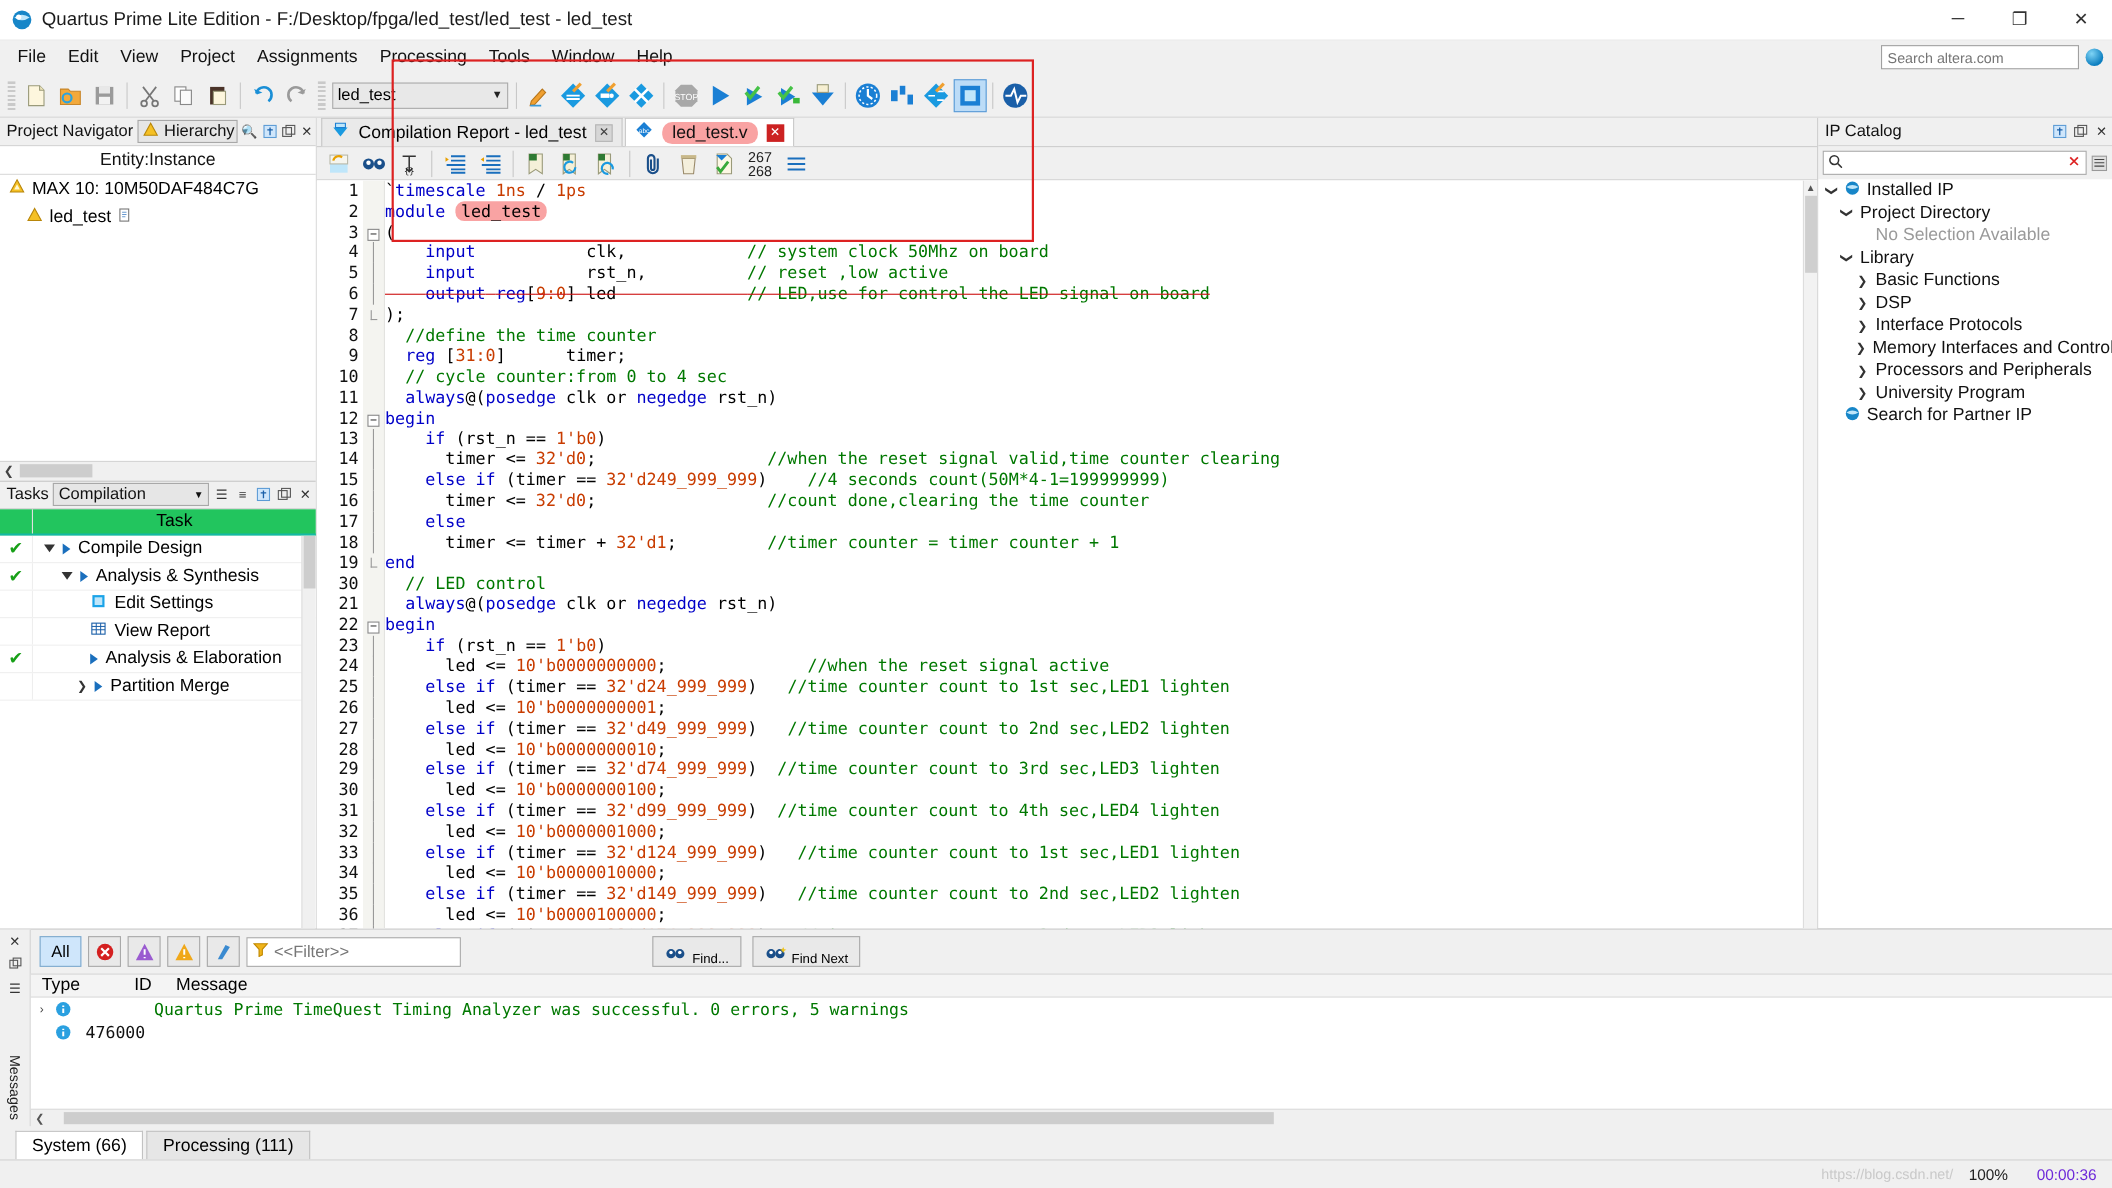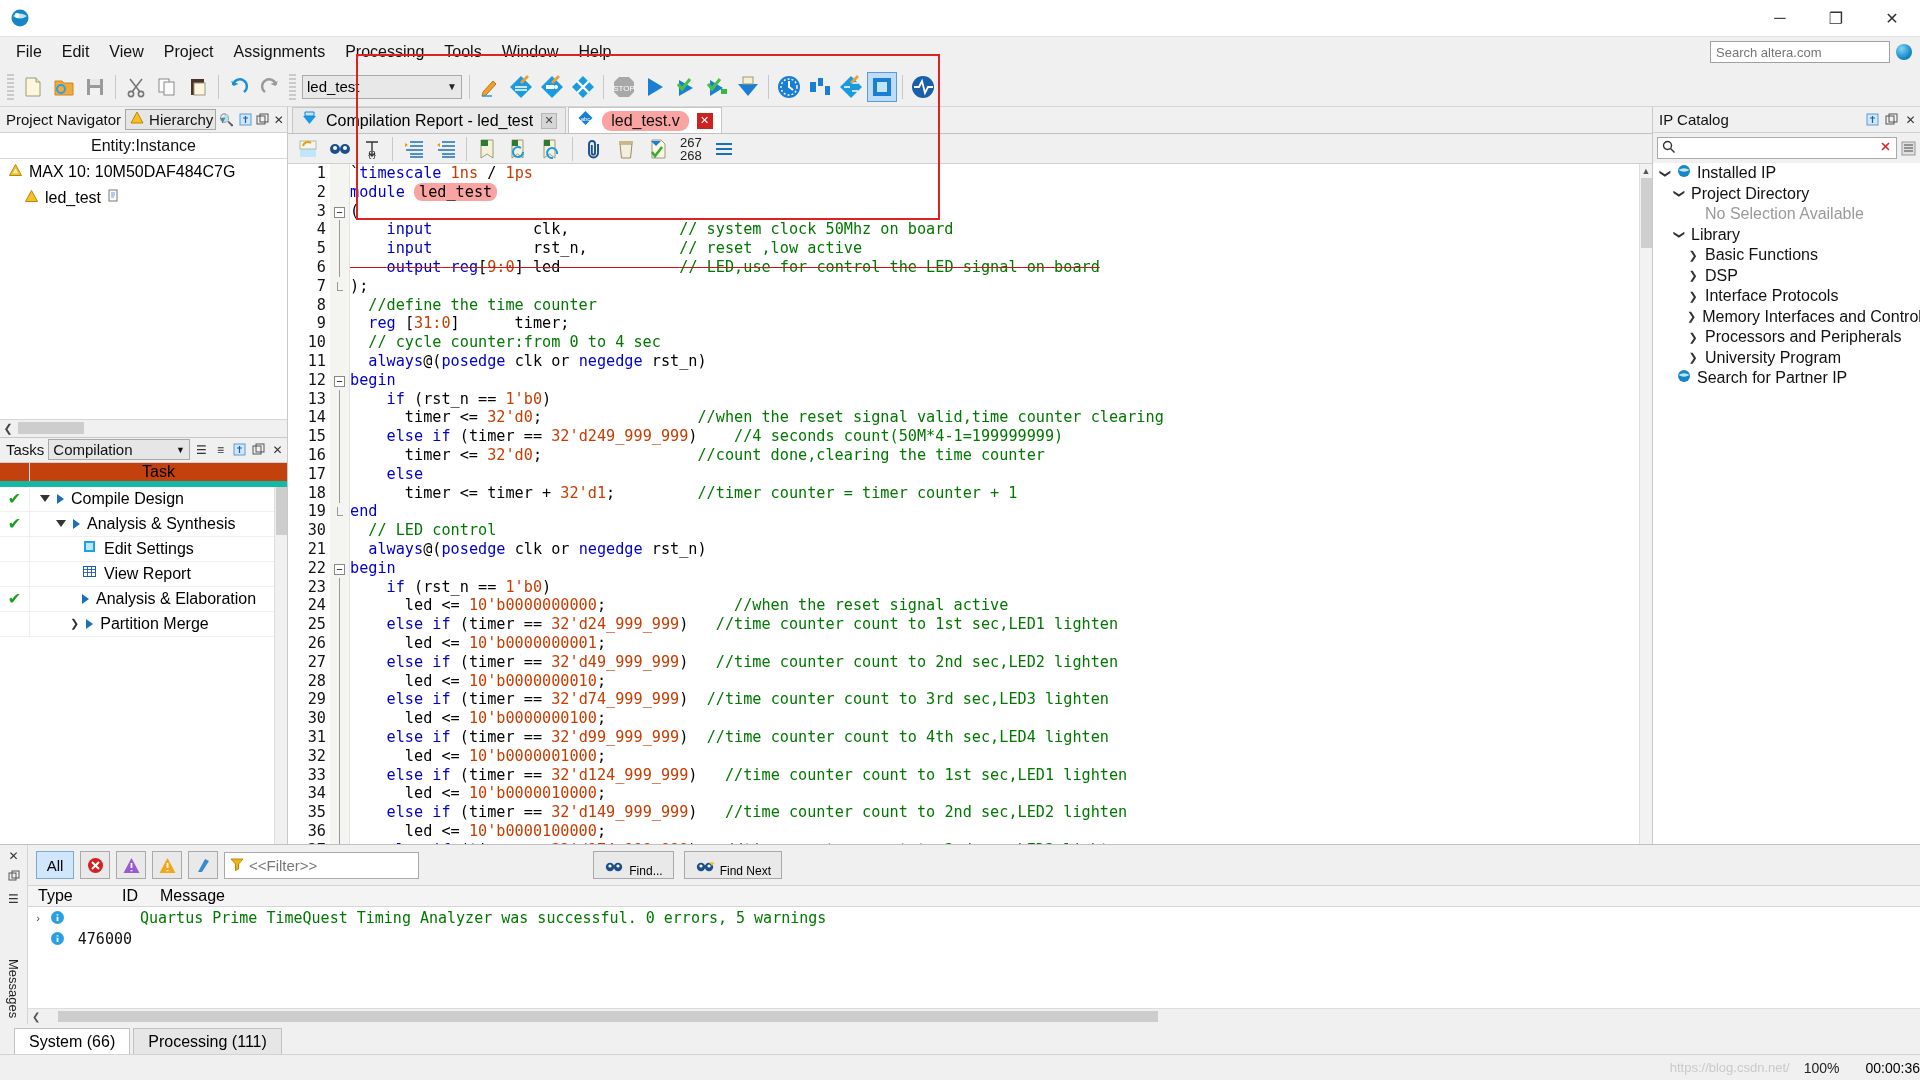--- a/index.html
+++ b/index.html
@@ -49,21 +49,21 @@
   .combo .caret { margin-left:auto; font-size:9px; }
   .hdr-ico { width:15px; height:15px; display:flex; align-items:center; justify-content:center; color:#333; font-size:12px; }
   .pn-colhdr { height:26px; background:#fff; border-bottom:1px solid #d8d8d8; display:flex; align-items:center; justify-content:center; font-size:16px; color:#111; }
   .pn-body { flex:1 1 auto; background:#fff; overflow:hidden; font-size:16px; min-height:0; }
   .tree-row { height:26px; display:flex; align-items:center; gap:6px; padding-left:8px; white-space:nowrap; }
   .tree-row.indent { padding-left:24px; }
   .hscroll { height:18px; background:#f0f0f0; border-top:1px solid #d5d5d5; display:flex; align-items:center; }
   .hscroll .arr { width:16px; text-align:center; font-size:11px; color:#444; }
   .hscroll .thumb { height:12px; width:66px; background:#cdcdcd; margin-left:2px; }
 
-  .tasks-colhdr { height:24px; background:#c2410c; border-bottom:6px solid #14b8a6; display:flex; }
+  .tasks-colhdr { height:24px; background:#22c55e; border-bottom:2px solid #14b8a6; display:flex; }
   .tasks-colhdr .c1 { width:30px; border-right:1px solid #e0e0e0; }
   .tasks-colhdr .c2 { flex:1; display:flex; align-items:center; justify-content:center; font-size:16px; }
   .tasks-body { flex:1 1 auto; background:#fff; overflow:hidden; position:relative; min-height:0; }
   .task-row { height:25px; display:flex; align-items:center; border-bottom:1px solid #efefef; font-size:16px; }
   .task-row .chk { width:30px; text-align:center; color:#18a018; font-size:16px; border-right:1px solid #eee; height:100%; display:flex; align-items:center; justify-content:center;}
   .task-row .lbl { display:flex; align-items:center; gap:7px; white-space:nowrap; }
   .tri { width:0;height:0;border-left:7px solid #1a6fbd;border-top:5px solid transparent;border-bottom:5px solid transparent; }
   .tri-down { width:0;height:0;border-top:7px solid #333;border-left:5px solid transparent;border-right:5px solid transparent; }
   .task-scroll { position:absolute; right:0; top:0; width:13px; height:100%; background:#f0f0f0; border-left:1px solid #ddd; }
   .task-scroll .tthumb { position:absolute; top:0; left:1px; width:11px; height:48px; background:#cdcdcd; }
@@ -125,38 +125,39 @@
   .msg-hscroll { height:16px; background:#f0f0f0; border-top:1px solid #ddd; display:flex; align-items:center; }
   .msg-hscroll .thumb { height:11px; flex:0 0 1100px; background:#cdcdcd; margin-left:18px; }
 
   .tabs-bottom { height:30px; background:#f0f0f0; display:flex; align-items:flex-end; padding-left:14px; gap:3px; flex:0 0 auto; }
   .btab { height:26px; padding:0 14px; display:flex; align-items:center; font-size:16px; background:#e6e6e6; border:1px solid #c2c2c2; border-bottom:none; }
   .btab.active { background:#fff; }
 
   .statusbar { height:26px; flex:0 0 auto; background:#f0f0f0; display:flex; align-items:center; font-size:14px; color:#333; border-top:1px solid #d2d2d2; }
   .statusbar .wm { margin-left:auto; color:#c9c9c9; font-size:13px; padding-right:14px;}
   .statusbar .zoom { padding-right:26px; color:#222; }
-  .statusbar .clock { padding-right:0; color:#000000; }
+  .statusbar .clock { padding-right:14px; color:#6d28d9; }
 
   
   .annot { position:absolute; border:2.5px solid #d22; pointer-events:none; z-index:60; }
 </style>
 </head>
 <body>
 
 <div class="app">
 
   <div class="titlebar">
     <span class="title-ico">
       <svg width="20" height="20" viewBox="0 0 20 20">
           <circle cx="10" cy="10" r="8.5" fill="#1786c8"></circle>
           <path d="M3 8 Q10 3 17 8 Q10 13 3 8Z" fill="#bfe6fa"></path>
           <circle cx="7" cy="7.5" r="2.4" fill="#fff"></circle>
         </svg>
     </span>
+    <span class="title-text">Quartus Prime Lite Edition - F:/Desktop/fpga/led_test/led_test - led_test</span>
     <div class="win-btns">
       <div class="win-btn">─</div>
       <div class="win-btn">❐</div>
       <div class="win-btn close">✕</div>
     </div>
   </div>
 
   <div class="menubar">
     <div class="menu-item">File</div>
     <div class="menu-item">Edit</div>

